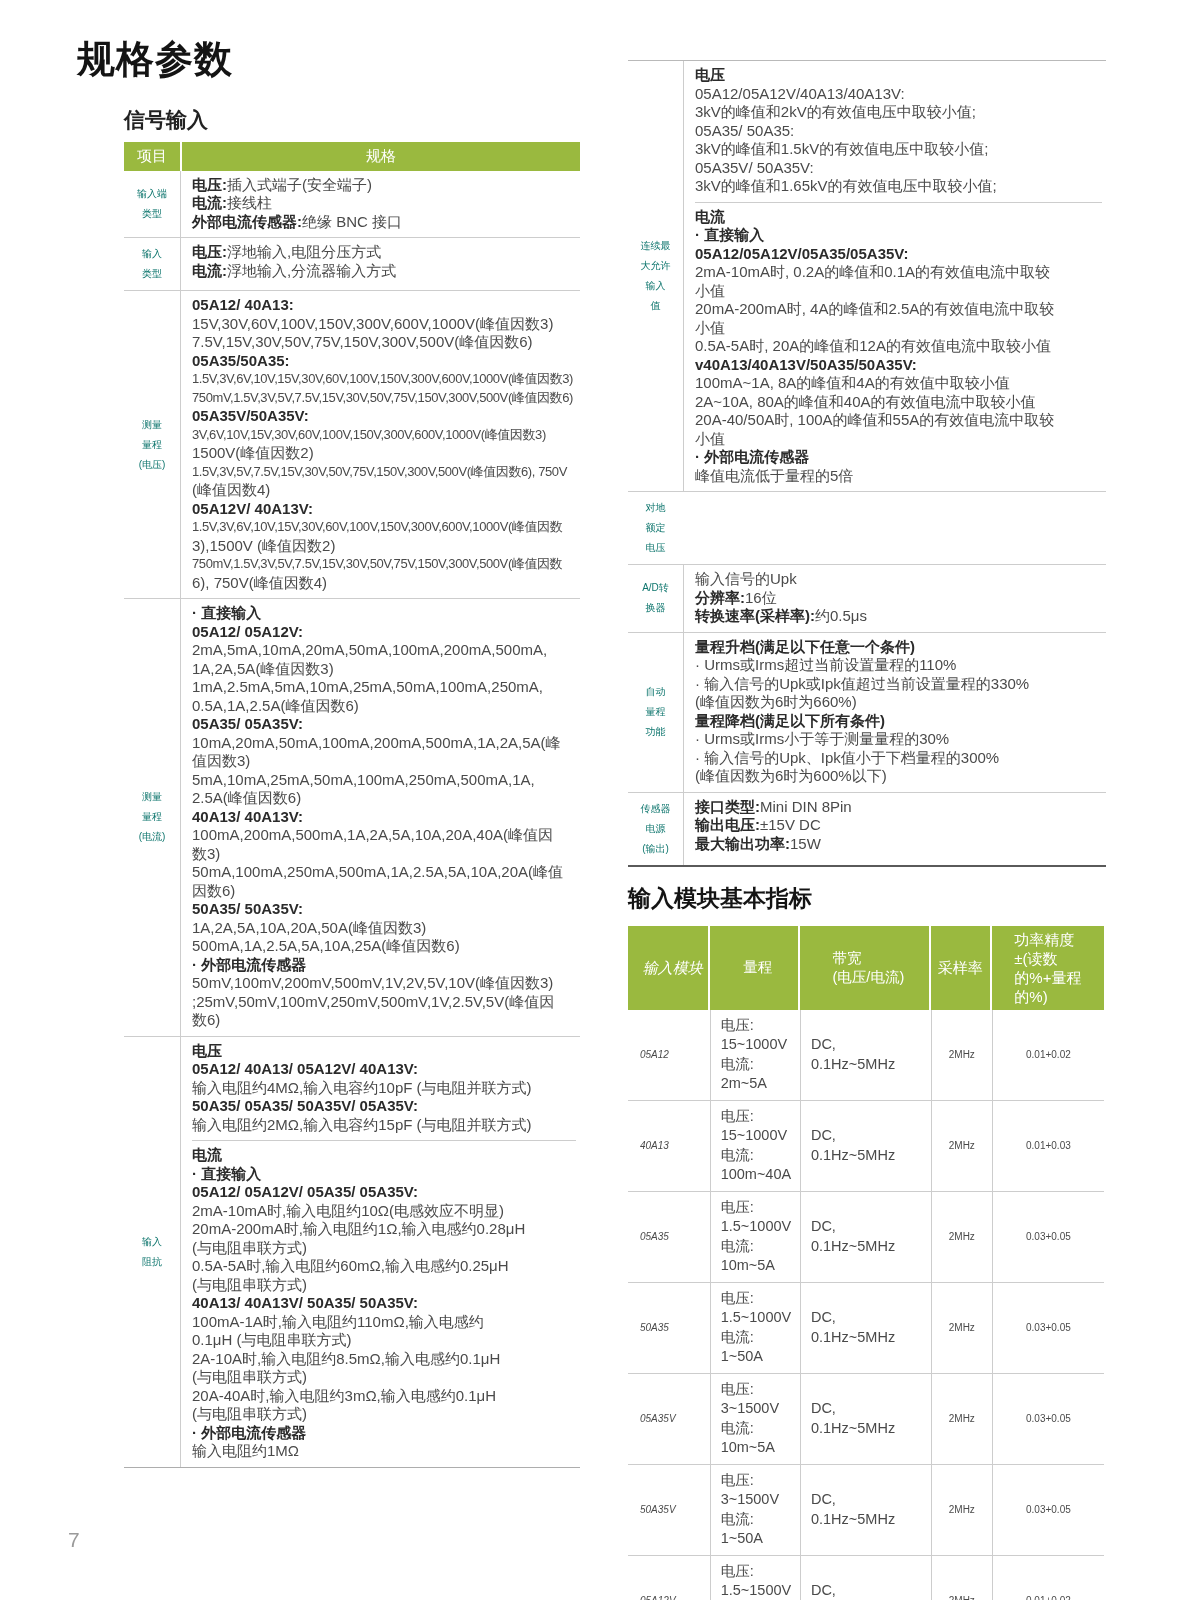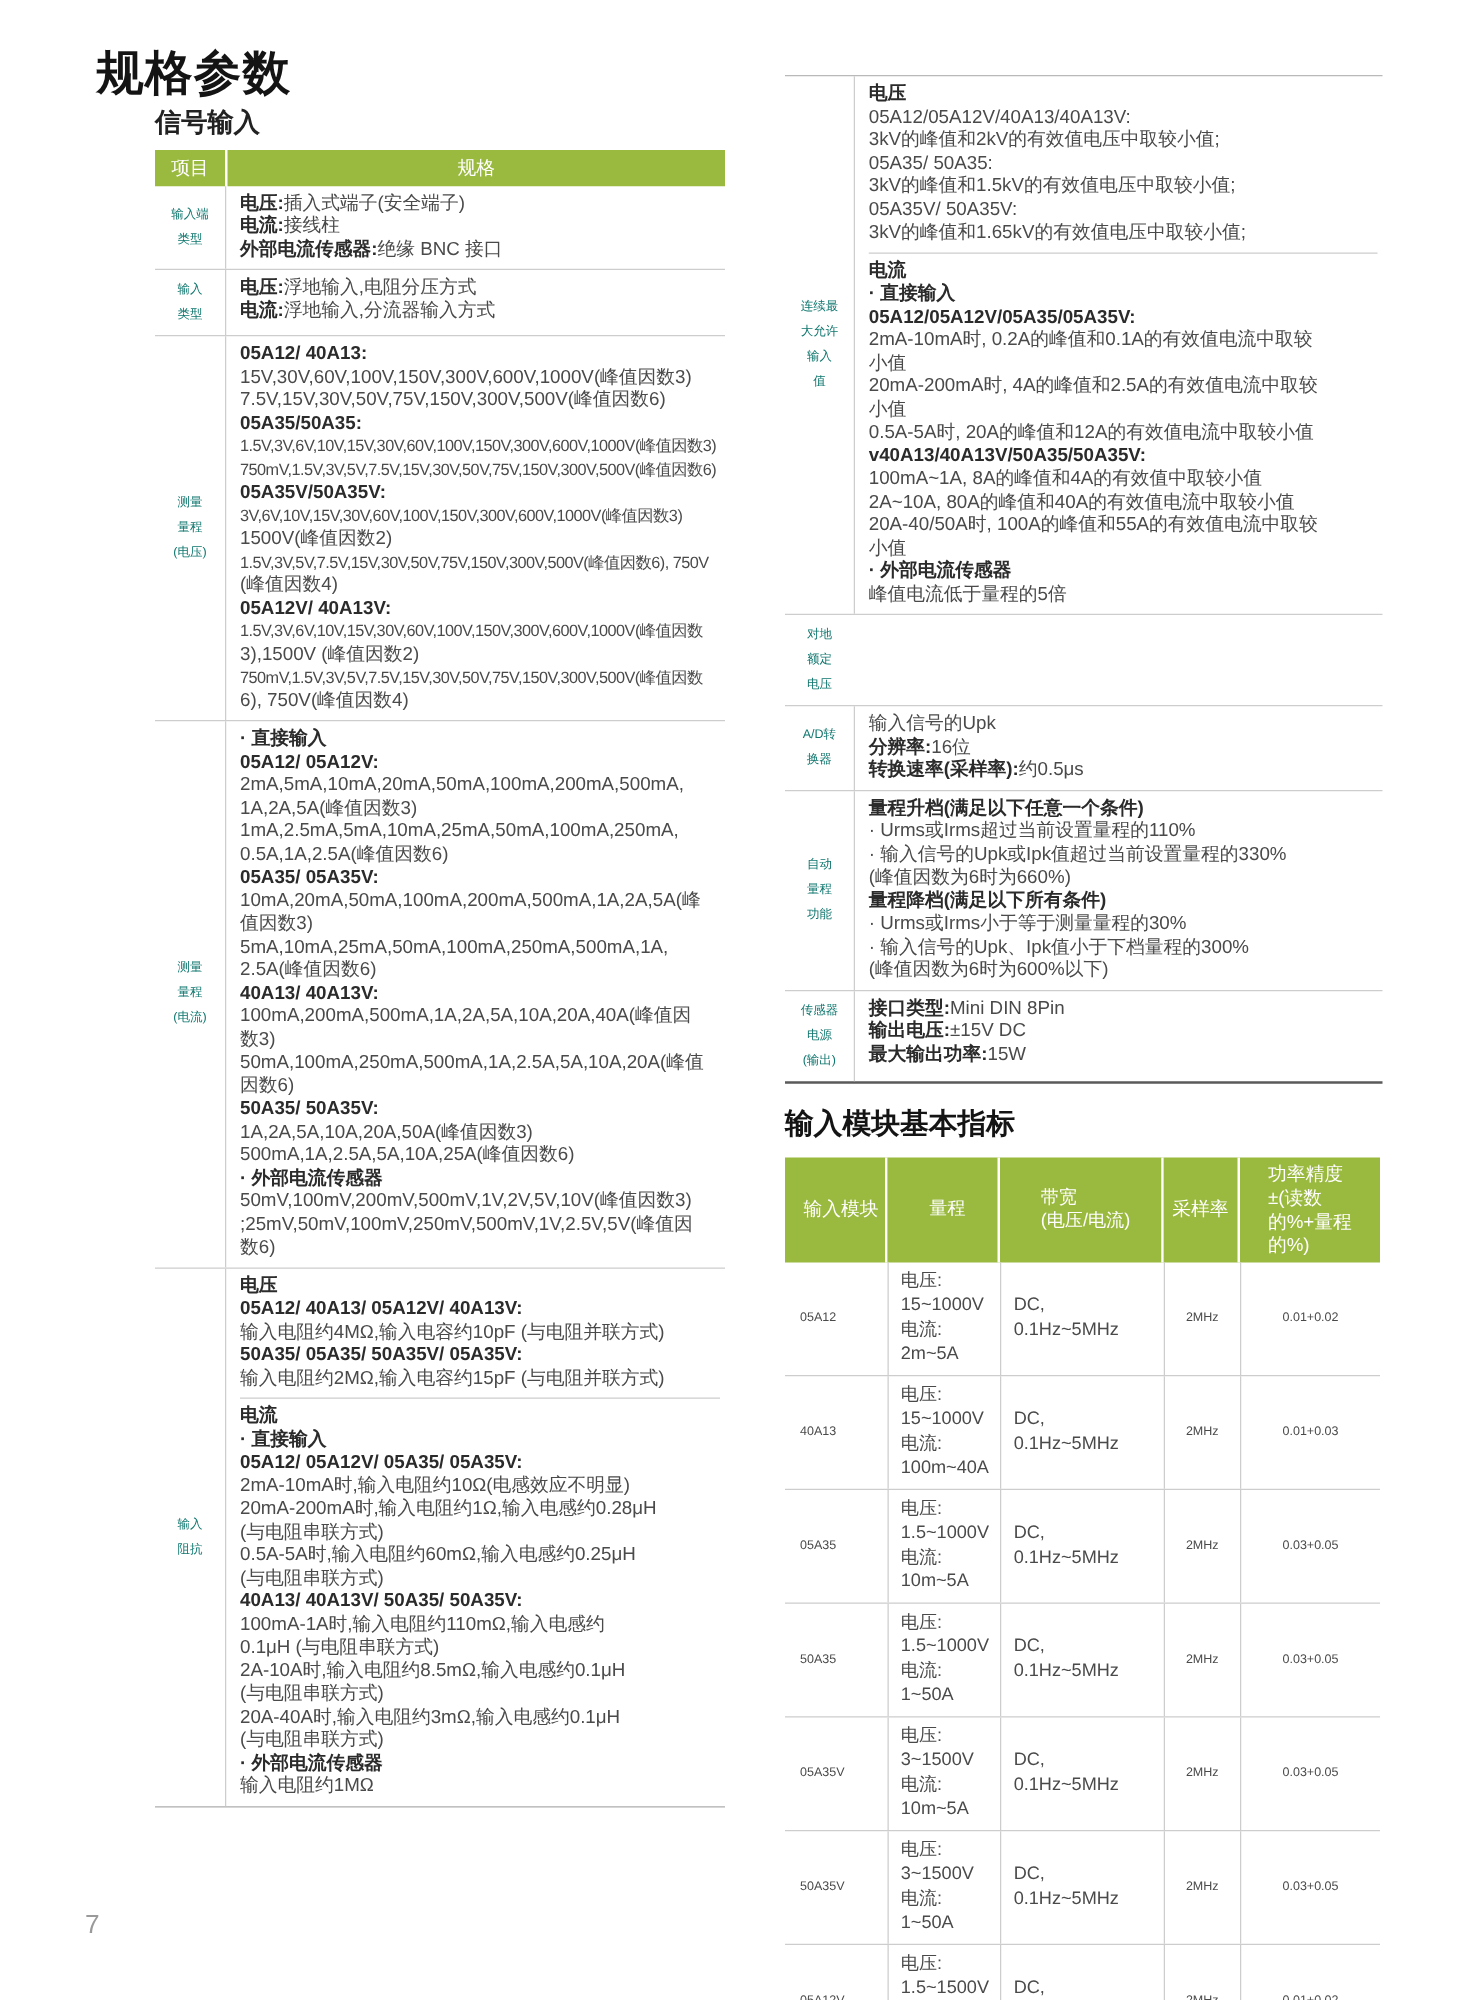--- a/index.html
+++ b/index.html
@@ -6,21 +6,21 @@
   html,body { margin:0; padding:0; }
   body {
     width:1184px; height:1600px; position:relative; background:#ffffff;
     font-family:"Liberation Sans","DejaVu Sans",sans-serif;
     color:#4a4a4a; overflow:hidden;
   }
   .lcol { position:absolute; left:77px; top:38px; width:505px; }
   .rcol { position:absolute; left:628px; top:60px; width:478px; }
 
   .h1 { font-size:38px; font-weight:700; color:#141414; letter-spacing:1px; margin:0; line-height:1.15; }
-  .h2 { font-size:21px; font-weight:700; color:#222; margin:2px 0 8px 47px; }
+  .h2 { font-size:21px; font-weight:700; color:#222; margin:24px 0 8px 47px; }
 
   
   .spec-table { width:456px; margin-left:47px; }
   .rcol .spec-table { width:478px; margin-left:0; border-top:1px solid #b9b9b9; }
   .thead { display:flex; height:29px; }
   .th { background:var(--green); color:#fff; font-size:15px; display:flex; align-items:center; justify-content:center; }
   .th.item { width:56px; margin-right:2px; }
   .th.spec { flex:1; }
   .srow { display:flex; border-bottom:1px solid #cdcdcd; }
   .spec-table .srow:last-child { border-bottom:1px solid #adadad; }
@@ -39,21 +39,21 @@
   .sec-title { font-size:23px; font-weight:700; color:#141414; margin:16px 0 12px; }
   .mtable { width:476px; }
   .mhead { display:flex; }
   .mh { background:var(--green); color:#fff; font-size:15px; line-height:19px; text-align:left;
     display:flex; align-items:center; justify-content:center; white-space:pre-line; min-height:76px; padding:4px 2px; }
   .mh:not(:last-child) { border-right:2px solid #fff; }
   .mrow { display:flex; border-bottom:1px solid #cdcdcd; min-height:80px; }
   .mtable .mrow:last-child { border-bottom:2px solid #555; }
   .mcell { display:flex; align-items:center; font-size:10px; color:#4a4a4a; white-space:pre-line; line-height:19.5px; padding:6px 0; }
   .mcell:not(.c0) { border-left:1px solid #cdcdcd; }
-  .c0 { width:84px; padding-left:12px; }
+  .c0 { width:84px; padding-left:12px;font-style:italic; }
   .c1 { width:93px; padding-left:10px; font-size:14.5px; }
   .c2 { width:135px; padding-left:10px; font-size:14.5px; }
   .c3 { width:63px; justify-content:center; }
   .c4 { width:116px; justify-content:center; }
 
   .page-num { position:absolute; left:68px; top:1528px; font-size:21px; color:#9a9a9a; }
 </style>
 </head>
 <body>
 

